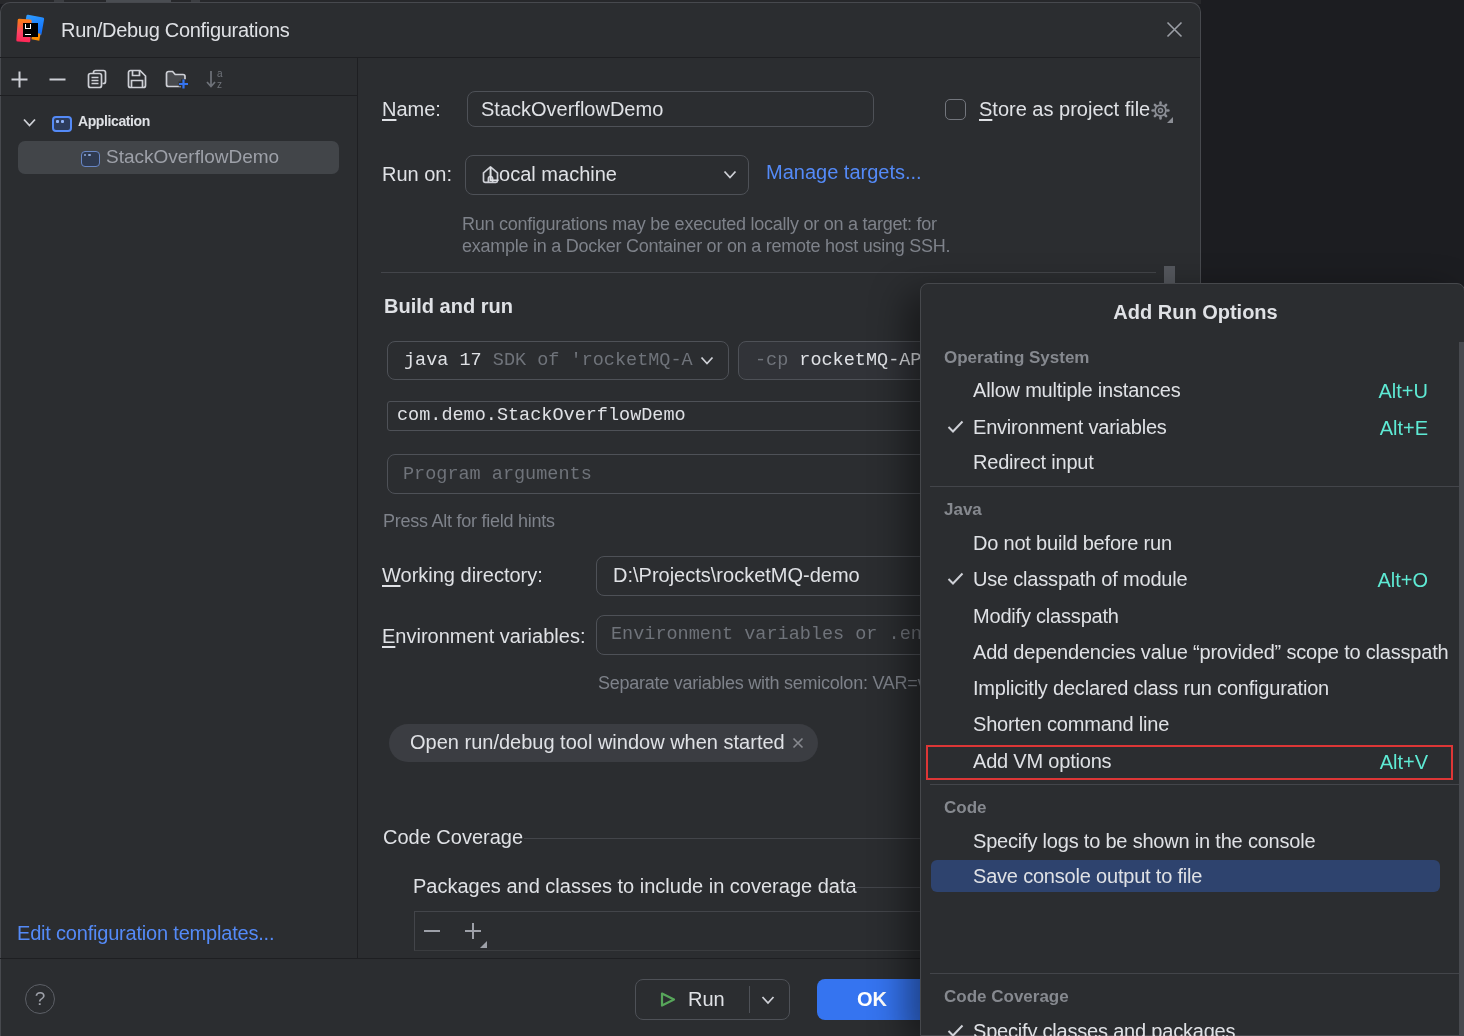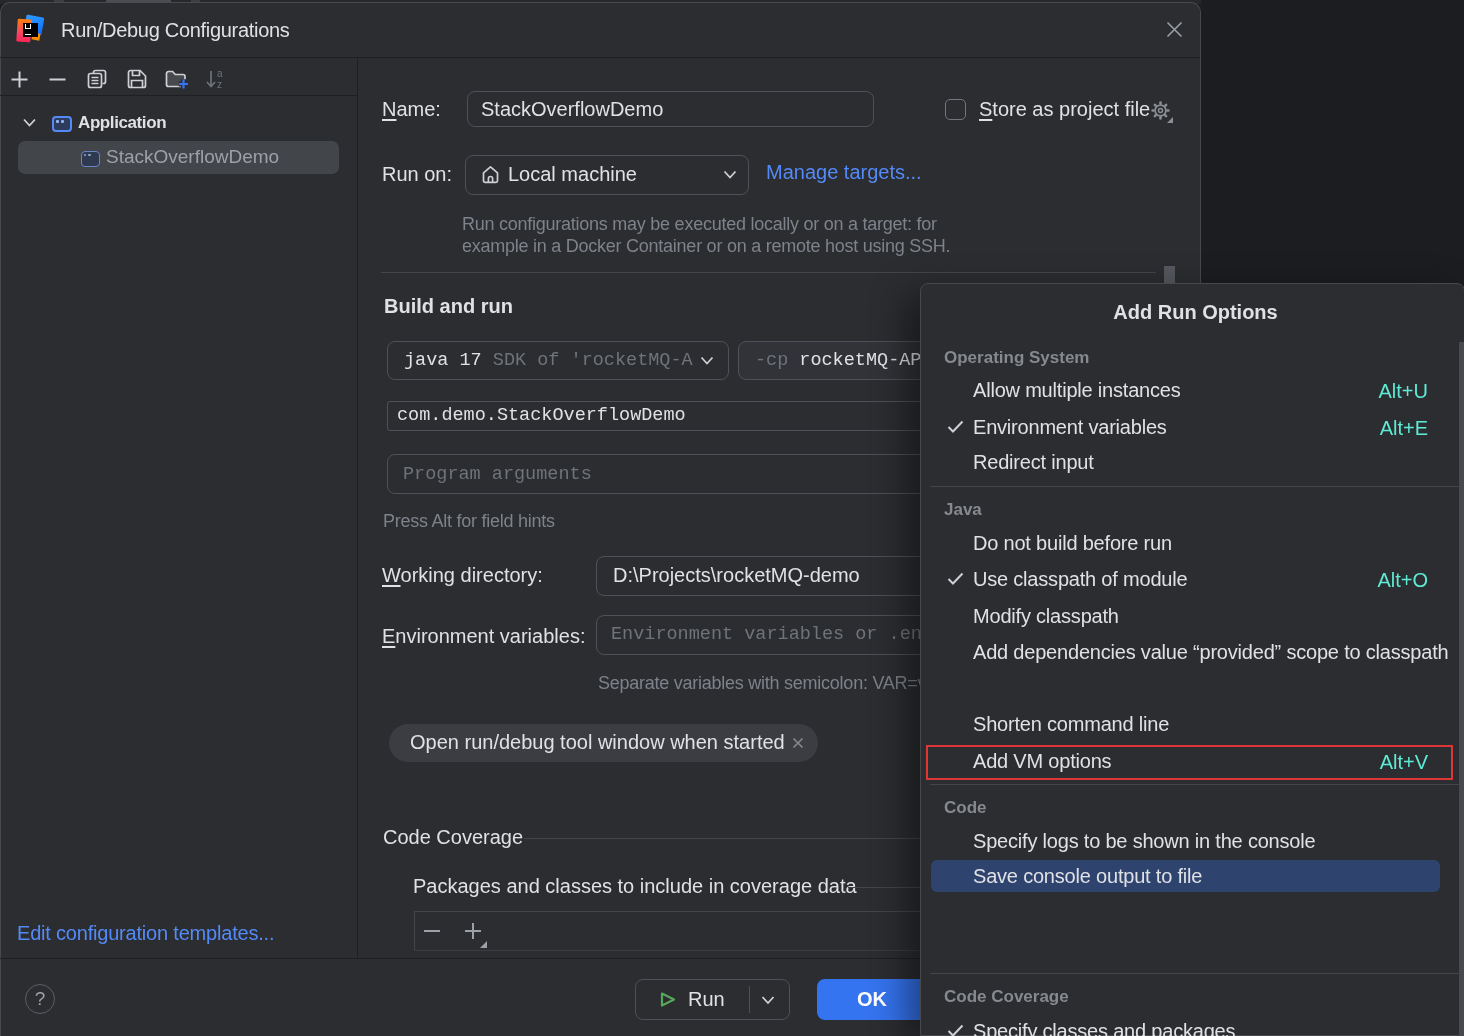--- a/index.html
+++ b/index.html
@@ -74,21 +74,21 @@
 <div class="a hline" style="left:0;top:95px;width:357px"></div>
 <div class="a" style="left:357px;top:57px;width:1px;height:901px;background:#1e1f22"></div>
 
 <svg class="a" style="left:22px;top:117px" width="15" height="12" viewBox="0 0 15 12">
     <path d="M2 2.5 L7.5 8.5 L13 2.5" stroke="#ced0d6" stroke-width="1.8" fill="none"></path>
   </svg>
 <div class="a" id="appicon1" style="left:52px;top:116px;width:20px;height:16px;border:2px solid #548af7;border-radius:4px;background:#2d3c5c">
   <div class="a" style="left:1.5px;top:1.5px;width:3px;height:3px;background:#8fb2f9;border-radius:1px"></div>
   <div class="a" style="left:6.5px;top:1.5px;width:3px;height:3px;background:#8fb2f9;border-radius:1px"></div>
 </div>
-<div class="a txt" style="left:78px;top:113px;font-weight:700;font-size:17px;letter-spacing:-0.4px">Application</div>
+<div class="a txt" style="left:78px;top:113px;font-weight:700;font-size:14px;letter-spacing:-0.4px">Application</div>
 <div class="a" style="left:18px;top:141px;width:321px;height:33px;background:#424549;border-radius:7px"></div>
 <div class="a" id="appicon2" style="left:81px;top:151px;width:19px;height:15.5px;border:1.8px solid #6886c5;border-radius:4px;background:#2f3a50">
   <div class="a" style="left:1.5px;top:1.5px;width:2.6px;height:2.6px;background:#8aa6d8;border-radius:1px"></div>
   <div class="a" style="left:6px;top:1.5px;width:2.6px;height:2.6px;background:#8aa6d8;border-radius:1px"></div>
 </div>
 <div class="a" style="left:106px;top:146px;color:#9da0a8;font-size:19px">StackOverflowDemo</div>
 
 <div class="a link" style="left:17px;top:922px;letter-spacing:-0.2px">Edit configuration templates...</div>
 <div class="a" style="left:25px;top:984px;width:30px;height:30px;border:1.5px solid #5c5f66;border-radius:50%;color:#9da0a8;font-size:19px;text-align:center;line-height:28px">?</div>
 
@@ -114,21 +114,21 @@
   </svg>
   <div class="a" style="left:16.5px;top:17px;width:0;height:0;border-left:6px solid transparent;border-bottom:6px solid #8b8e95"></div>
 </div>
 
 <div class="a txt" style="left:382px;top:163px">Run on:</div>
 <div class="a field" style="left:465px;top:155px;width:284px;height:40px"></div>
 <svg class="a" id="home" style="left:480px;top:164px" width="21" height="21" viewBox="0 0 21 21" fill="none" stroke="#ced0d6" stroke-width="1.7" stroke-linejoin="round">
     <path d="M3.5 8.8 L10.5 2.8 L17.5 8.8 V16.8 A1.6 1.6 0 0 1 15.9 18.4 H5.1 A1.6 1.6 0 0 1 3.5 16.8 Z"></path>
     <path d="M8.4 18.2 V14.6 A2.1 2.1 0 0 1 12.6 14.6 V18.2"></path>
   </svg>
-<div class="a txt" style="left:508px;top:163px">Local machine</div>
+<div class="a txt" style="left:488px;top:163px">Local machine</div>
 <svg class="a" style="left:722px;top:169px" width="16" height="12" viewBox="0 0 16 12">
     <path d="M2.5 2.5 L8 8.5 L13.5 2.5" stroke="#ced0d6" stroke-width="1.8" fill="none"></path>
   </svg>
 <div class="a link" style="left:766px;top:161px">Manage targets...</div>
 <div class="a muted" style="left:462px;top:214px">Run configurations may be executed locally or on a target: for</div>
 <div class="a muted" style="left:462px;top:236px">example in a Docker Container or on a remote host using SSH.</div>
 
 <div class="a gline" style="left:381px;top:272px;width:775px"></div>
 <div class="a" style="left:1164px;top:266px;width:11px;height:17px;background:#55585e"></div>
 
@@ -203,20 +203,21 @@
   <div class="a gline" style="left:10px;top:203px;width:530px"></div>
   <div class="a hdr" style="left:24px;top:217px">Java</div>
   <div class="a item" style="left:53px;top:249px">Do not build before run</div>
   <svg class="a ck" style="left:27px;top:289px" width="17" height="14" viewBox="0 0 17 14">
       <path d="M1.5 7 L6 11.5 L15.5 1.5" stroke="#ced0d6" stroke-width="2" fill="none"></path>
     </svg>
   <div class="a item" style="left:53px;top:285px">Use classpath of module</div>
   <div class="a sc" style="right:36px;top:286px">Alt+O</div>
   <div class="a item" style="left:53px;top:322px">Modify classpath</div>
   <div class="a item" style="left:53px;top:358px">Add dependencies value “provided” scope to classpath</div>
+  <div class="a item" style="left:53px;top:394px">Implicitly declared class run configuration</div>
   <div class="a item" style="left:53px;top:430px">Shorten command line</div>
   <div class="a" style="left:6px;top:462px;width:527px;height:35px;border:2px solid #dd3636"></div>
   <div class="a item" style="left:53px;top:467px">Add VM options</div>
   <div class="a sc" style="right:36px;top:468px">Alt+V</div>
   <div class="a gline" style="left:10px;top:501px;width:530px"></div>
   <div class="a hdr" style="left:24px;top:515px">Code</div>
   <div class="a item" style="left:53px;top:547px">Specify logs to be shown in the console</div>
   <div class="a" style="left:11px;top:577px;width:509px;height:32px;background:#2e436e;border-radius:6px"></div>
   <div class="a item" style="left:53px;top:582px">Save console output to file</div>
   <div class="a gline" style="left:10px;top:690px;width:530px"></div>

